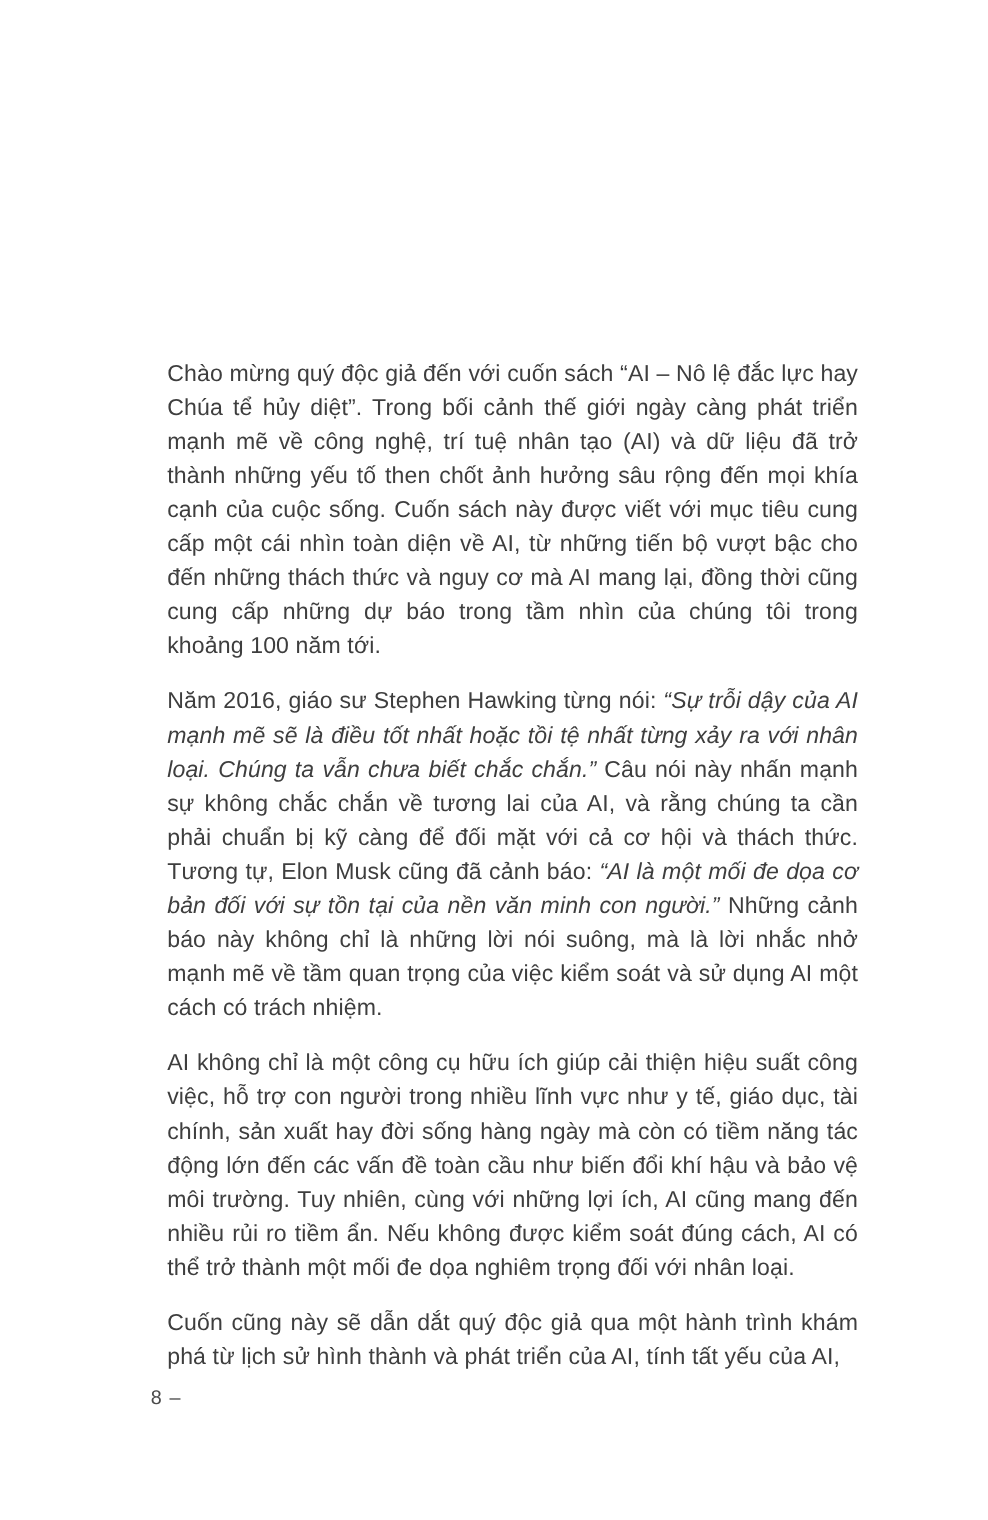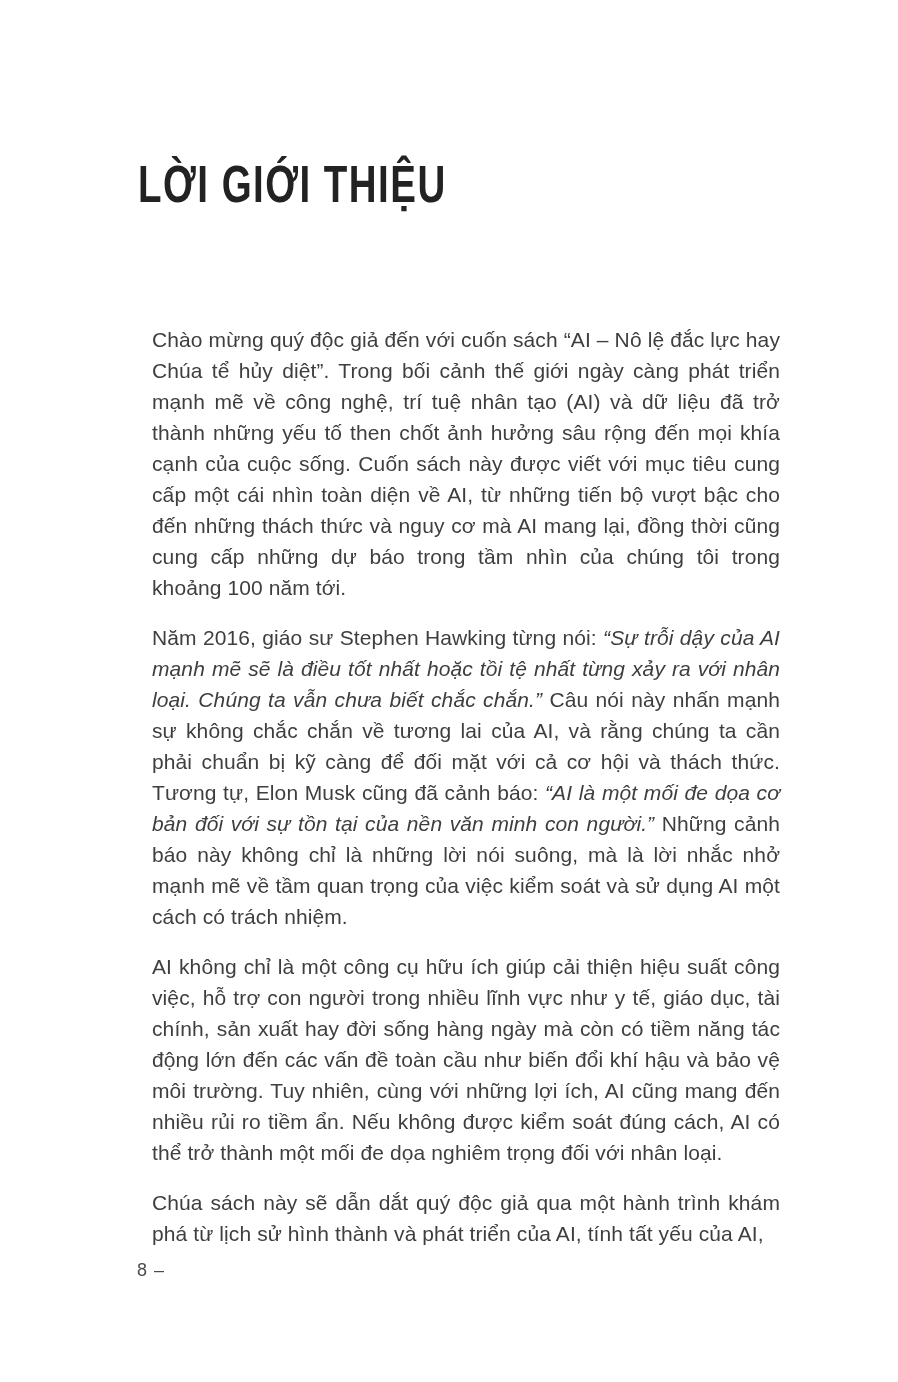--- a/index.html
+++ b/index.html
@@ -57,29 +57,28 @@
     font-size: 18px;
     letter-spacing: 1px;
     color: #4b4b4b;
   }
 </style>
 </head>
 <body>
 
 <div class="page">
 
-  <h1 class="title"><span class="title-inner">LỜI GIỚI THIỆU</span></h1>
 
   <div class="body-text">
 
     <p><span>Chào mừng quý độc giả đến với cuốn sách “AI – Nô lệ đắc lực hay Chúa tể hủy diệt”. Trong bối cảnh thế giới ngày càng phát triển mạnh mẽ về công nghệ, trí tuệ nhân tạo (AI) và dữ liệu đã trở thành những yếu tố then chốt ảnh hưởng sâu rộng đến mọi khía cạnh của cuộc sống. Cuốn sách này được viết với mục tiêu cung cấp một cái nhìn toàn diện về AI, từ những tiến bộ vượt bậc cho đến những thách thức và nguy cơ mà AI mang lại, đồng thời cũng cung cấp những dự báo trong tầm nhìn của chúng tôi trong khoảng 100 năm tới.</span></p>
 
     <p><span>Năm 2016, giáo sư Stephen Hawking từng nói: </span><em>“Sự trỗi dậy của AI mạnh mẽ sẽ là điều tốt nhất hoặc tồi tệ nhất từng xảy ra với nhân loại. Chúng ta vẫn chưa biết chắc chắn.”</em><span> Câu nói này nhấn mạnh sự không chắc chắn về tương lai của AI, và rằng chúng ta cần phải chuẩn bị kỹ càng để đối mặt với cả cơ hội và thách thức. Tương tự, Elon Musk cũng đã cảnh báo: </span><em>“AI là một mối đe dọa cơ bản đối với sự tồn tại của nền văn minh con người.”</em><span> Những cảnh báo này không chỉ là những lời nói suông, mà là lời nhắc nhở mạnh mẽ về tầm quan trọng của việc kiểm soát và sử dụng AI một cách có trách nhiệm.</span></p>
 
     <p><span>AI không chỉ là một công cụ hữu ích giúp cải thiện hiệu suất công việc, hỗ trợ con người trong nhiều lĩnh vực như y tế, giáo dục, tài chính, sản xuất hay đời sống hàng ngày mà còn có tiềm năng tác động lớn đến các vấn đề toàn cầu như biến đổi khí hậu và bảo vệ môi trường. Tuy nhiên, cùng với những lợi ích, AI cũng mang đến nhiều rủi ro tiềm ẩn. Nếu không được kiểm soát đúng cách, AI có thể trở thành một mối đe dọa nghiêm trọng đối với nhân loại.</span></p>
 
-    <p><span>Chúa sách này sẽ dẫn dắt quý độc giả qua một hành trình khám phá từ lịch sử hình thành và phát triển của AI, tính tất yếu của AI,</span></p>
+    <p><span>Cuốn cũng này sẽ dẫn dắt quý độc giả qua một hành trình khám phá từ lịch sử hình thành và phát triển của AI, tính tất yếu của AI,</span></p>
 
   </div>
 
   <div class="footer"><span>8 –</span></div>
 
 </div>
 
 </body></html>

